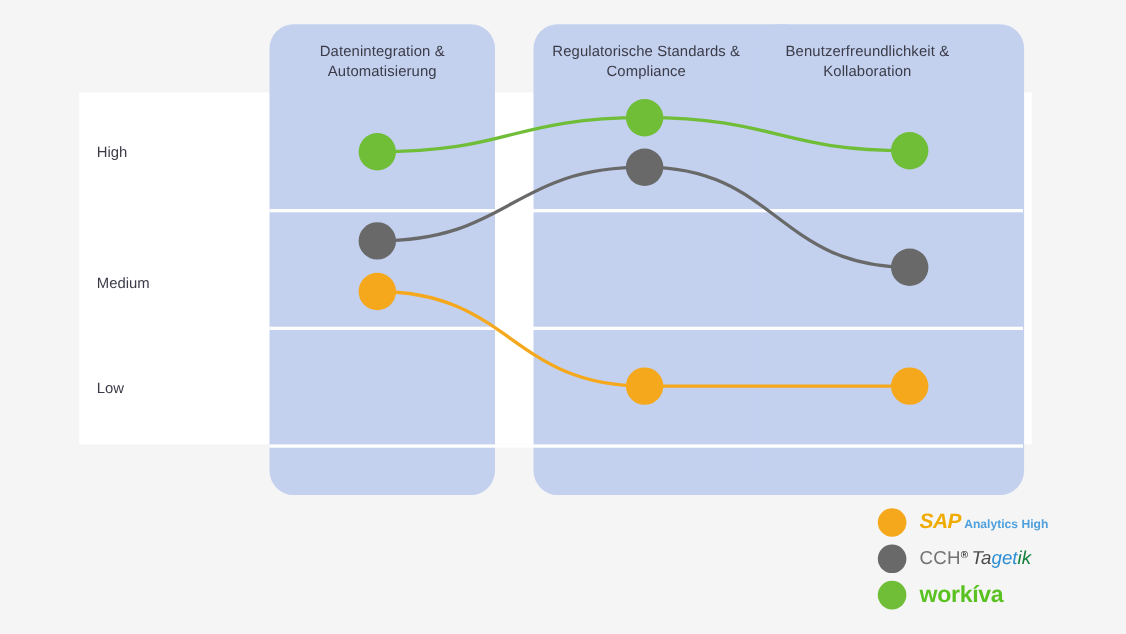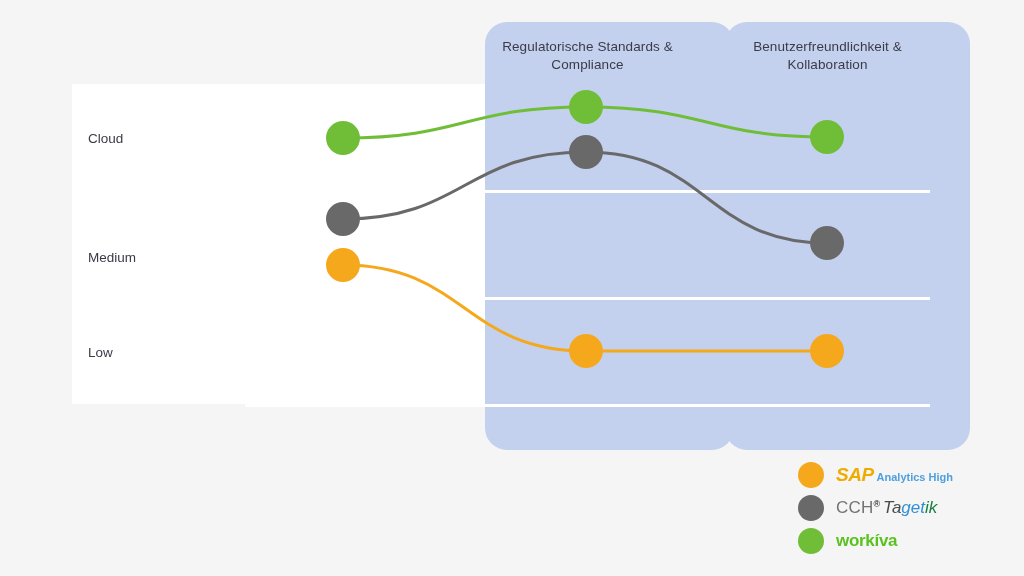--- a/index.html
+++ b/index.html
@@ -34,21 +34,21 @@
   .col {
     position: absolute;
     top: 22px;
     width: 205px;
     height: 428px;
     background: #c3d1ef;
     border-radius: 22px;
   }
   .col-0 { left: 245px; }
   .col-1 { left: 485px; padding-left: 44px; }
-  .col-2 { left: 725px; padding-left: 40px; }
+  .col-2 { left: 686px; padding-left: 40px; }
 
   .col-title {
     position: absolute;
     left: 0;
     top: 16px;
     width: 205px;
     text-align: center;
     font-size: 13.5px;
     line-height: 18px;
     color: #3b3b48;
@@ -134,43 +134,46 @@
   .wm-tag {
     font-style: italic;
     font-size: 17px;
   }
   .wm-tag-a { color: #4a4a4a; margin-top: 27px; }
   .wm-tag-b { color: #2f8fd4; margin-top: 16px; }
   .wm-tag-c { color: #15803d; }
   
   .wm-workiva {
     font-weight: bold;
-    font-size: 17px;
+    font-size: 21px;
     letter-spacing: -0.3px;
   }
 </style>
 </head>
 <body>
 
 <div id="stage">
 
   <div class="white-panel"></div>
 
+  <div class="col col-0">
+    <div class="col-title">Datenintegration &amp;<br>Automatisierung</div>
+  </div>
   <div class="col col-1">
     <div class="col-title">Regulatorische Standards &amp;<br>Compliance</div>
   </div>
   <div class="col col-2">
     <div class="col-title">Benutzerfreundlichkeit &amp;<br>Kollaboration</div>
   </div>
 
   <div class="band-sep sep-0"></div>
   <div class="band-sep sep-1"></div>
   <div class="band-sep sep-2"></div>
 
-  <div class="row-label" style="top:131px;">Cloud</div>
+  <div class="row-label" style="top:131px;">High</div>
   <div class="row-label" style="top:238px;margin-top:12px;">Medium</div>
   <div class="row-label" style="top:345px;">Low</div>
 
   <svg id="overlay" viewBox="0 0 1024 576">
       <path d="M 343 265 C 464.5 265, 464.5 351, 586 351 C 706.5 351, 706.5 351, 827 351" fill="none" stroke="#f5a81c" stroke-width="3" stroke-linecap="round"></path>
       <path d="M 343 219 C 464.5 219, 464.5 152, 586 152 C 706.5 152, 706.5 243, 827 243" fill="none" stroke="#696969" stroke-width="3" stroke-linecap="round"></path>
       <path d="M 343 138 C 464.5 138, 464.5 107, 586 107 C 706.5 107, 706.5 137, 827 137" fill="none" stroke="#70be38" stroke-width="3" stroke-linecap="round"></path>
       <circle cx="343" cy="265" r="17" fill="#f5a81c" style="pointer-events: auto;"></circle>
       <circle cx="586" cy="351" r="17" fill="#f5a81c" style="pointer-events: auto;"></circle>
       <circle cx="827" cy="351" r="17" fill="#f5a81c" style="pointer-events: auto;"></circle>

